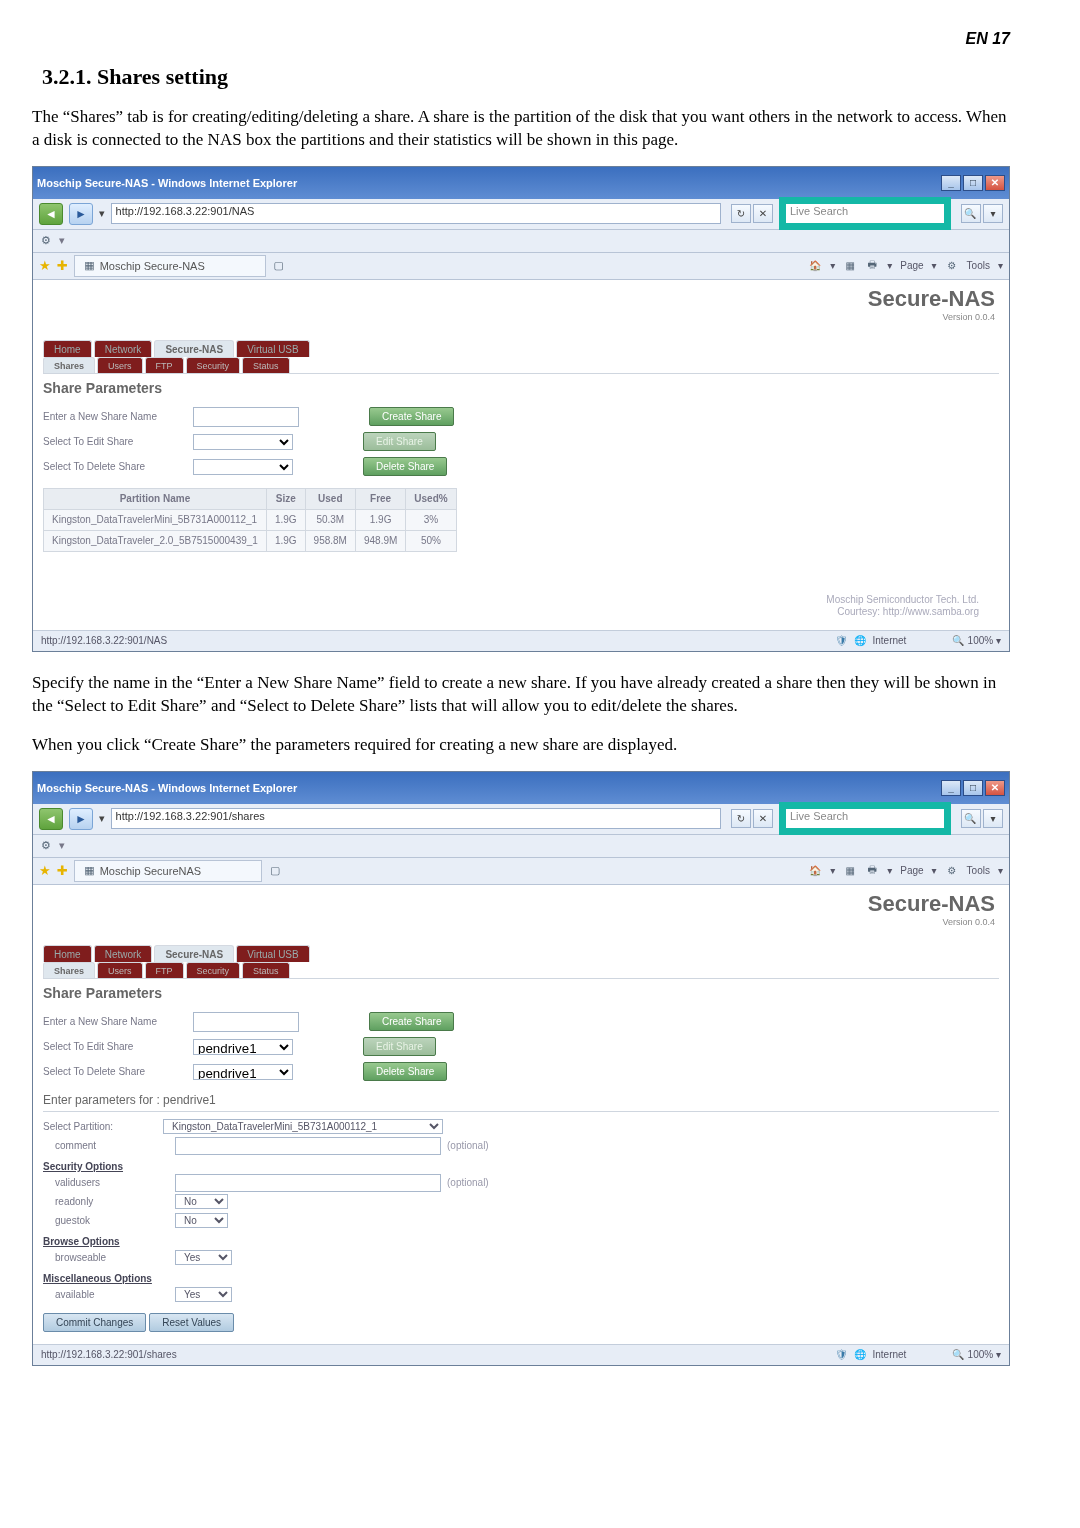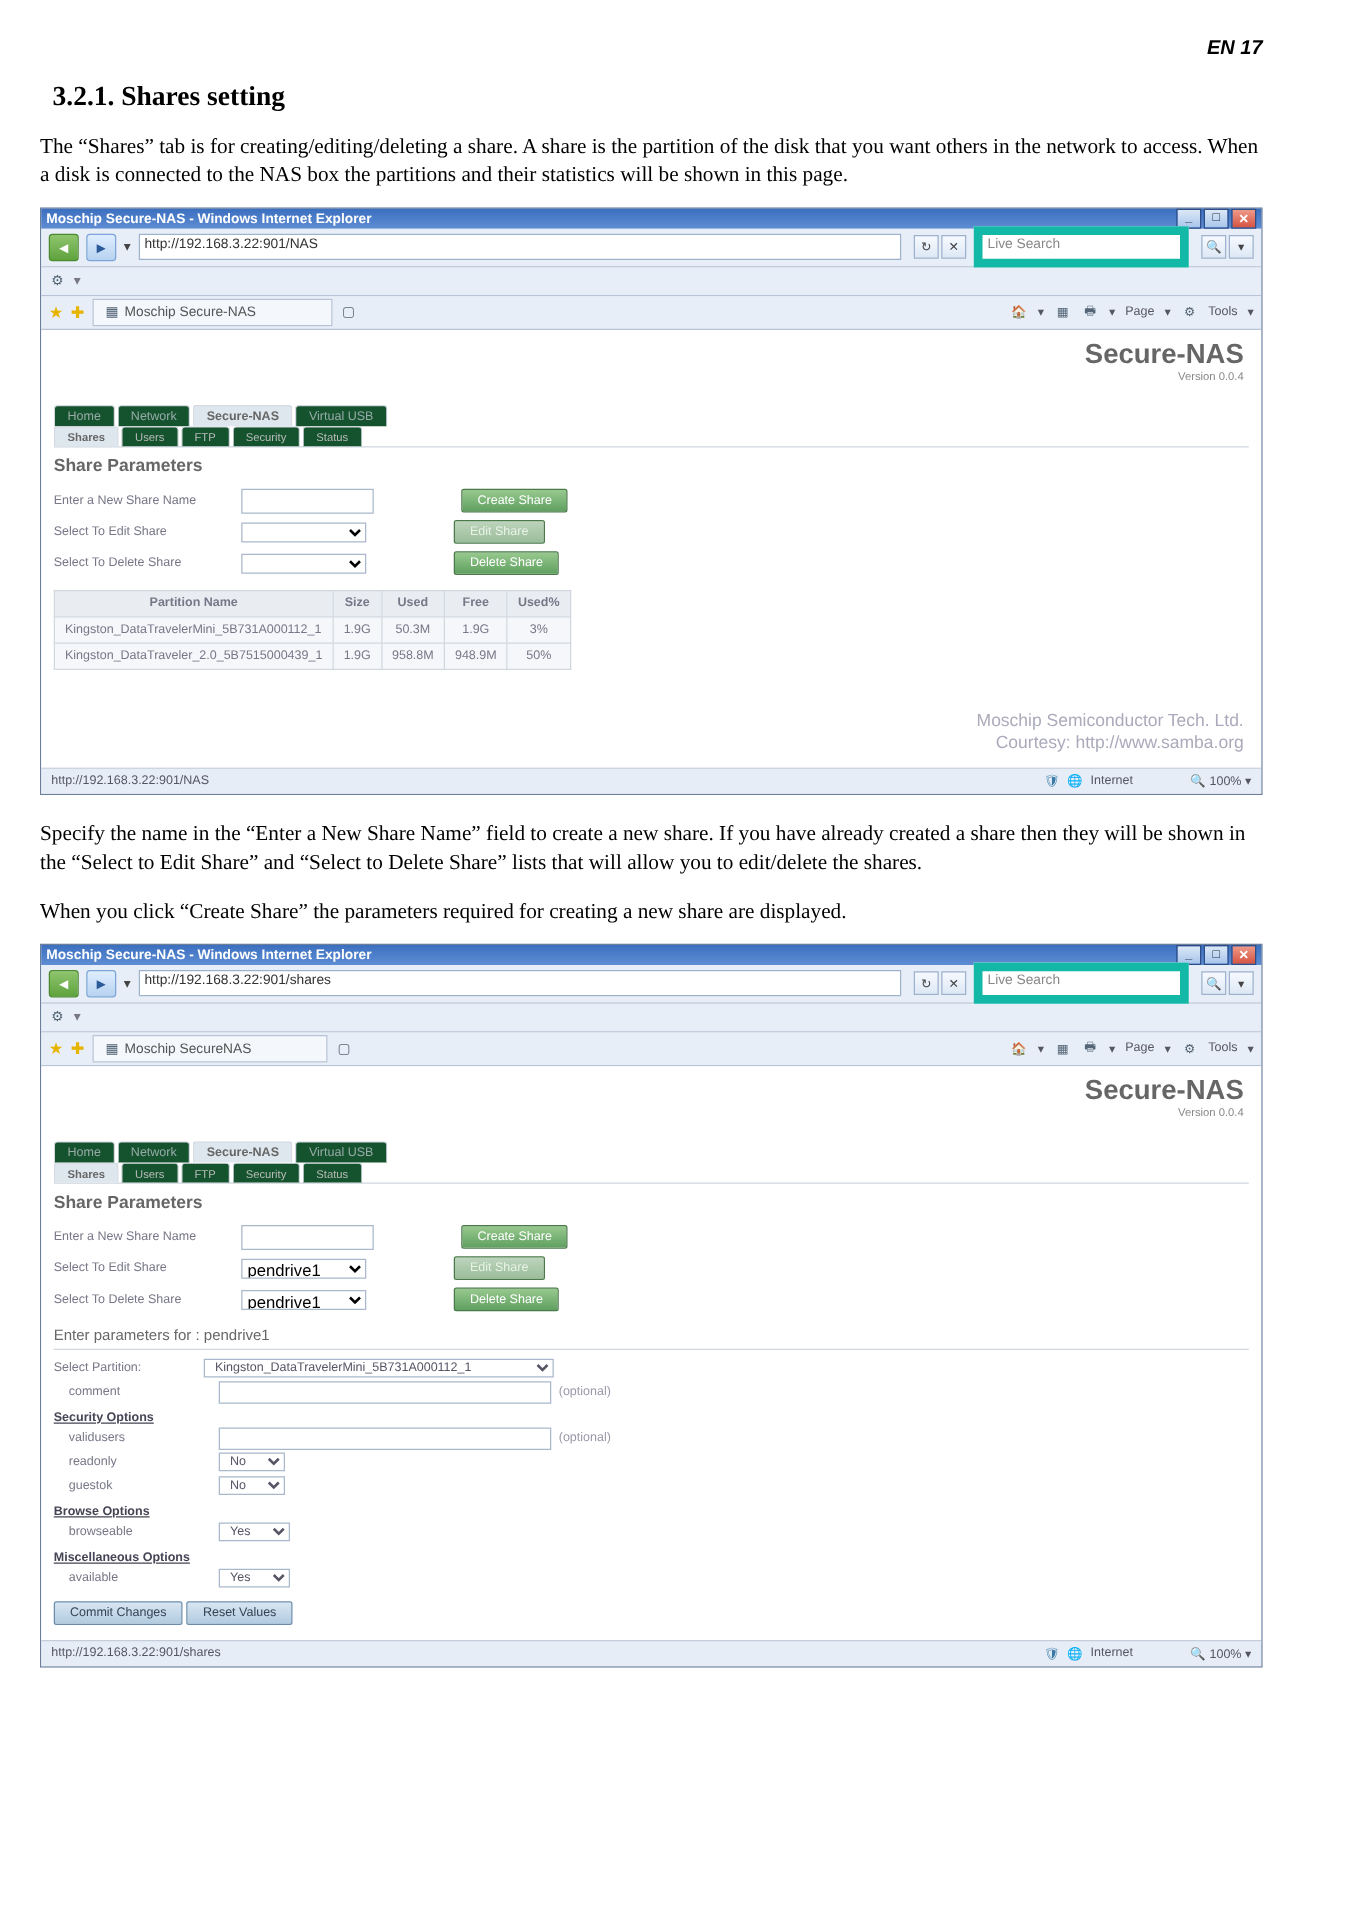--- a/index.html
+++ b/index.html
@@ -2,21 +2,21 @@
 <html><head>
 <meta charset="utf-8">
 <style>
 body{margin:0;background:#fff;font-family:"Times New Roman",serif;font-size:17px;color:#000;width:1080px}
 .page{padding:30px 70px 40px 32px}
 .pg-num{text-align:right;font-family:Arial,sans-serif;font-weight:bold;font-style:italic;font-size:16px;margin-bottom:16px}
 h2{font-family:"Times New Roman",serif;font-size:22px;font-weight:bold;margin:0 0 14px 10px}
 .para{margin:16px 0 14px 0;line-height:1.35}
 
 .iebox{border:1px solid #6b7f99;margin:10px 0 20px 0;background:#e4ebf5;font-family:Tahoma,Arial,sans-serif;font-size:11px;color:#444}
-.titlebar{display:flex;align-items:center;justify-content:space-between;background:linear-gradient(#3b6fbf,#5f8dd3);height:16px;padding:0 4px;color:#fff;font-weight:bold;font-size:11px}
+.titlebar{display:flex;align-items:center;justify-content:space-between;background:linear-gradient(#3b6fbf,#5f8dd3);height:32px;padding:0 4px;color:#fff;font-weight:bold;font-size:11px}
 .winbtns{display:flex;gap:2px}
 .winbtn{width:18px;height:14px;border:1px solid #2c4d88;background:linear-gradient(#dce8f7,#a7c5eb);display:flex;align-items:center;justify-content:center;font-size:10px;color:#234}
 .winbtn.close{background:linear-gradient(#e98,#d55341);color:#fff}
 .addrrow{display:flex;align-items:center;height:26px;padding:2px 6px;gap:6px;background:#e8eef7;border-bottom:1px solid #b8c4d6}
 .navbtn{width:22px;height:20px;border-radius:3px;background:linear-gradient(#dfeeff,#b7d2f0);border:1px solid #7ba5d6;display:flex;align-items:center;justify-content:center;color:#2a5a9a;font-size:12px}
 .navbtn.back{background:linear-gradient(#8fc56e,#5fa33d);color:#fff;border-color:#4a8a2e}
 .url{flex:1;height:17px;border:1px solid #9fb2cd;background:#fff;padding:1px 4px;color:#333;white-space:nowrap;overflow:hidden}
 .srch{width:150px;height:17px;border:7px solid #14b8a6;background:#fff;padding:1px 4px;color:#888}
 .xbtns{display:flex;gap:2px;margin-left:4px}
 .xb{width:18px;height:17px;border:1px solid #9fb2cd;background:linear-gradient(#f6faff,#dde8f5);display:flex;align-items:center;justify-content:center;font-size:10px}
@@ -26,35 +26,35 @@
 .star{color:#e7b400;font-size:13px}
 .tab{height:18px;border:1px solid #b8c4d6;background:#f4f8fd;padding:1px 60px 1px 8px;color:#555;display:flex;align-items:center}
 .rtool{display:flex;align-items:center;gap:8px;color:#556;font-size:10px}
 .ico{width:14px;height:14px;display:inline-flex;align-items:center;justify-content:center;color:#567}
 
 .ct{background:#fff;min-height:300px;position:relative;padding:8px 10px 12px 10px}
 .brand{position:absolute;top:6px;right:14px;text-align:right}
 .brandname{font-family:Arial,sans-serif;font-size:22px;font-weight:bold;color:#666}
 .brandver{font-family:Arial,sans-serif;font-size:9px;color:#888}
 .tabsrow{display:flex;align-items:flex-end;gap:2px;margin-top:52px;font-size:10px}
-.tabsrow .t{padding:3px 10px 2px 10px;color:#9aa;border:1px solid #d4d9e1;border-bottom:none;background:#14532d;border-radius:3px 3px 0 0}
+.tabsrow .t{padding:3px 10px 2px 10px;color:#9aa;border:1px solid #d4d9e1;border-bottom:none;background:#7f1d1d;border-radius:3px 3px 0 0}
 .tabsrow .t.sub{color:#bbb;font-size:9px}
 .tabsrow .t.active{background:#dfe7ee;color:#666;font-weight:bold}
 .hr{height:1px;background:#cfd6df;margin:0 0 6px 0}
 .sect{font-family:Arial,sans-serif;font-size:14px;color:#666;font-weight:600;margin:4px 0 10px 0}
 .frow{display:flex;align-items:center;height:22px;margin:3px 0;font-size:10px;color:#778}
 .frow .lbl{width:150px}
 .frow .sel{width:100px;height:16px;border:1px solid #a9b8cc;background:#fff;margin-right:70px}
 .btn3d{display:inline-block;padding:3px 12px;border:1px solid #4a7a4a;background:linear-gradient(#98c98f,#5fa060);color:#fff;font-size:10px;border-radius:2px}
 .btn3d.dis{background:linear-gradient(#bcd4bc,#9bbd9a);color:#e8f3e6}
 table.ptbl{border-collapse:collapse;margin-top:10px;font-size:10px;color:#778}
 table.ptbl th,table.ptbl td{border:1px solid #d2d8e0;padding:2px 8px;height:16px;text-align:center;background:#f5f7fa}
 table.ptbl th{background:#e9edf2;font-weight:bold}
 table.ptbl td.l{text-align:left}
-.credit{position:absolute;bottom:12px;right:14px;font-size:14px;color:#aab;text-align:right;line-height:1.2}
+.credit{position:absolute;bottom:12px;right:30px;font-size:10px;color:#aab;text-align:right;line-height:1.2}
 .statbar{display:flex;align-items:center;justify-content:space-between;height:20px;padding:0 8px;background:#e7edf6;border-top:1px solid #c3cddb;font-size:10px;color:#556}
 .zone{display:flex;align-items:center;gap:6px}
 .globe{color:#3a7aa8}
 .subsect{font-family:Arial,sans-serif;font-size:12px;color:#666;margin:10px 0 4px 0}
 .grp{font-size:10px;color:#445;text-decoration:underline;margin:6px 0 2px 0;font-weight:bold}
 .optrow{display:flex;align-items:center;height:18px;font-size:10px;color:#778;margin:1px 0}
 .optrow .olbl{width:120px;padding-left:12px}
 .tbox{width:260px;height:14px;border:1px solid #a9b8cc;background:#fff}
 .sel2{height:15px;border:1px solid #a9b8cc;background:#fff;padding:0 14px 0 4px;font-size:10px;color:#556}
 .btnblue{display:inline-block;padding:3px 12px;border:1px solid #6a8caa;background:linear-gradient(#d8e6f2,#b1cbe0);color:#345;font-size:10px;border-radius:2px;margin-top:8px}

